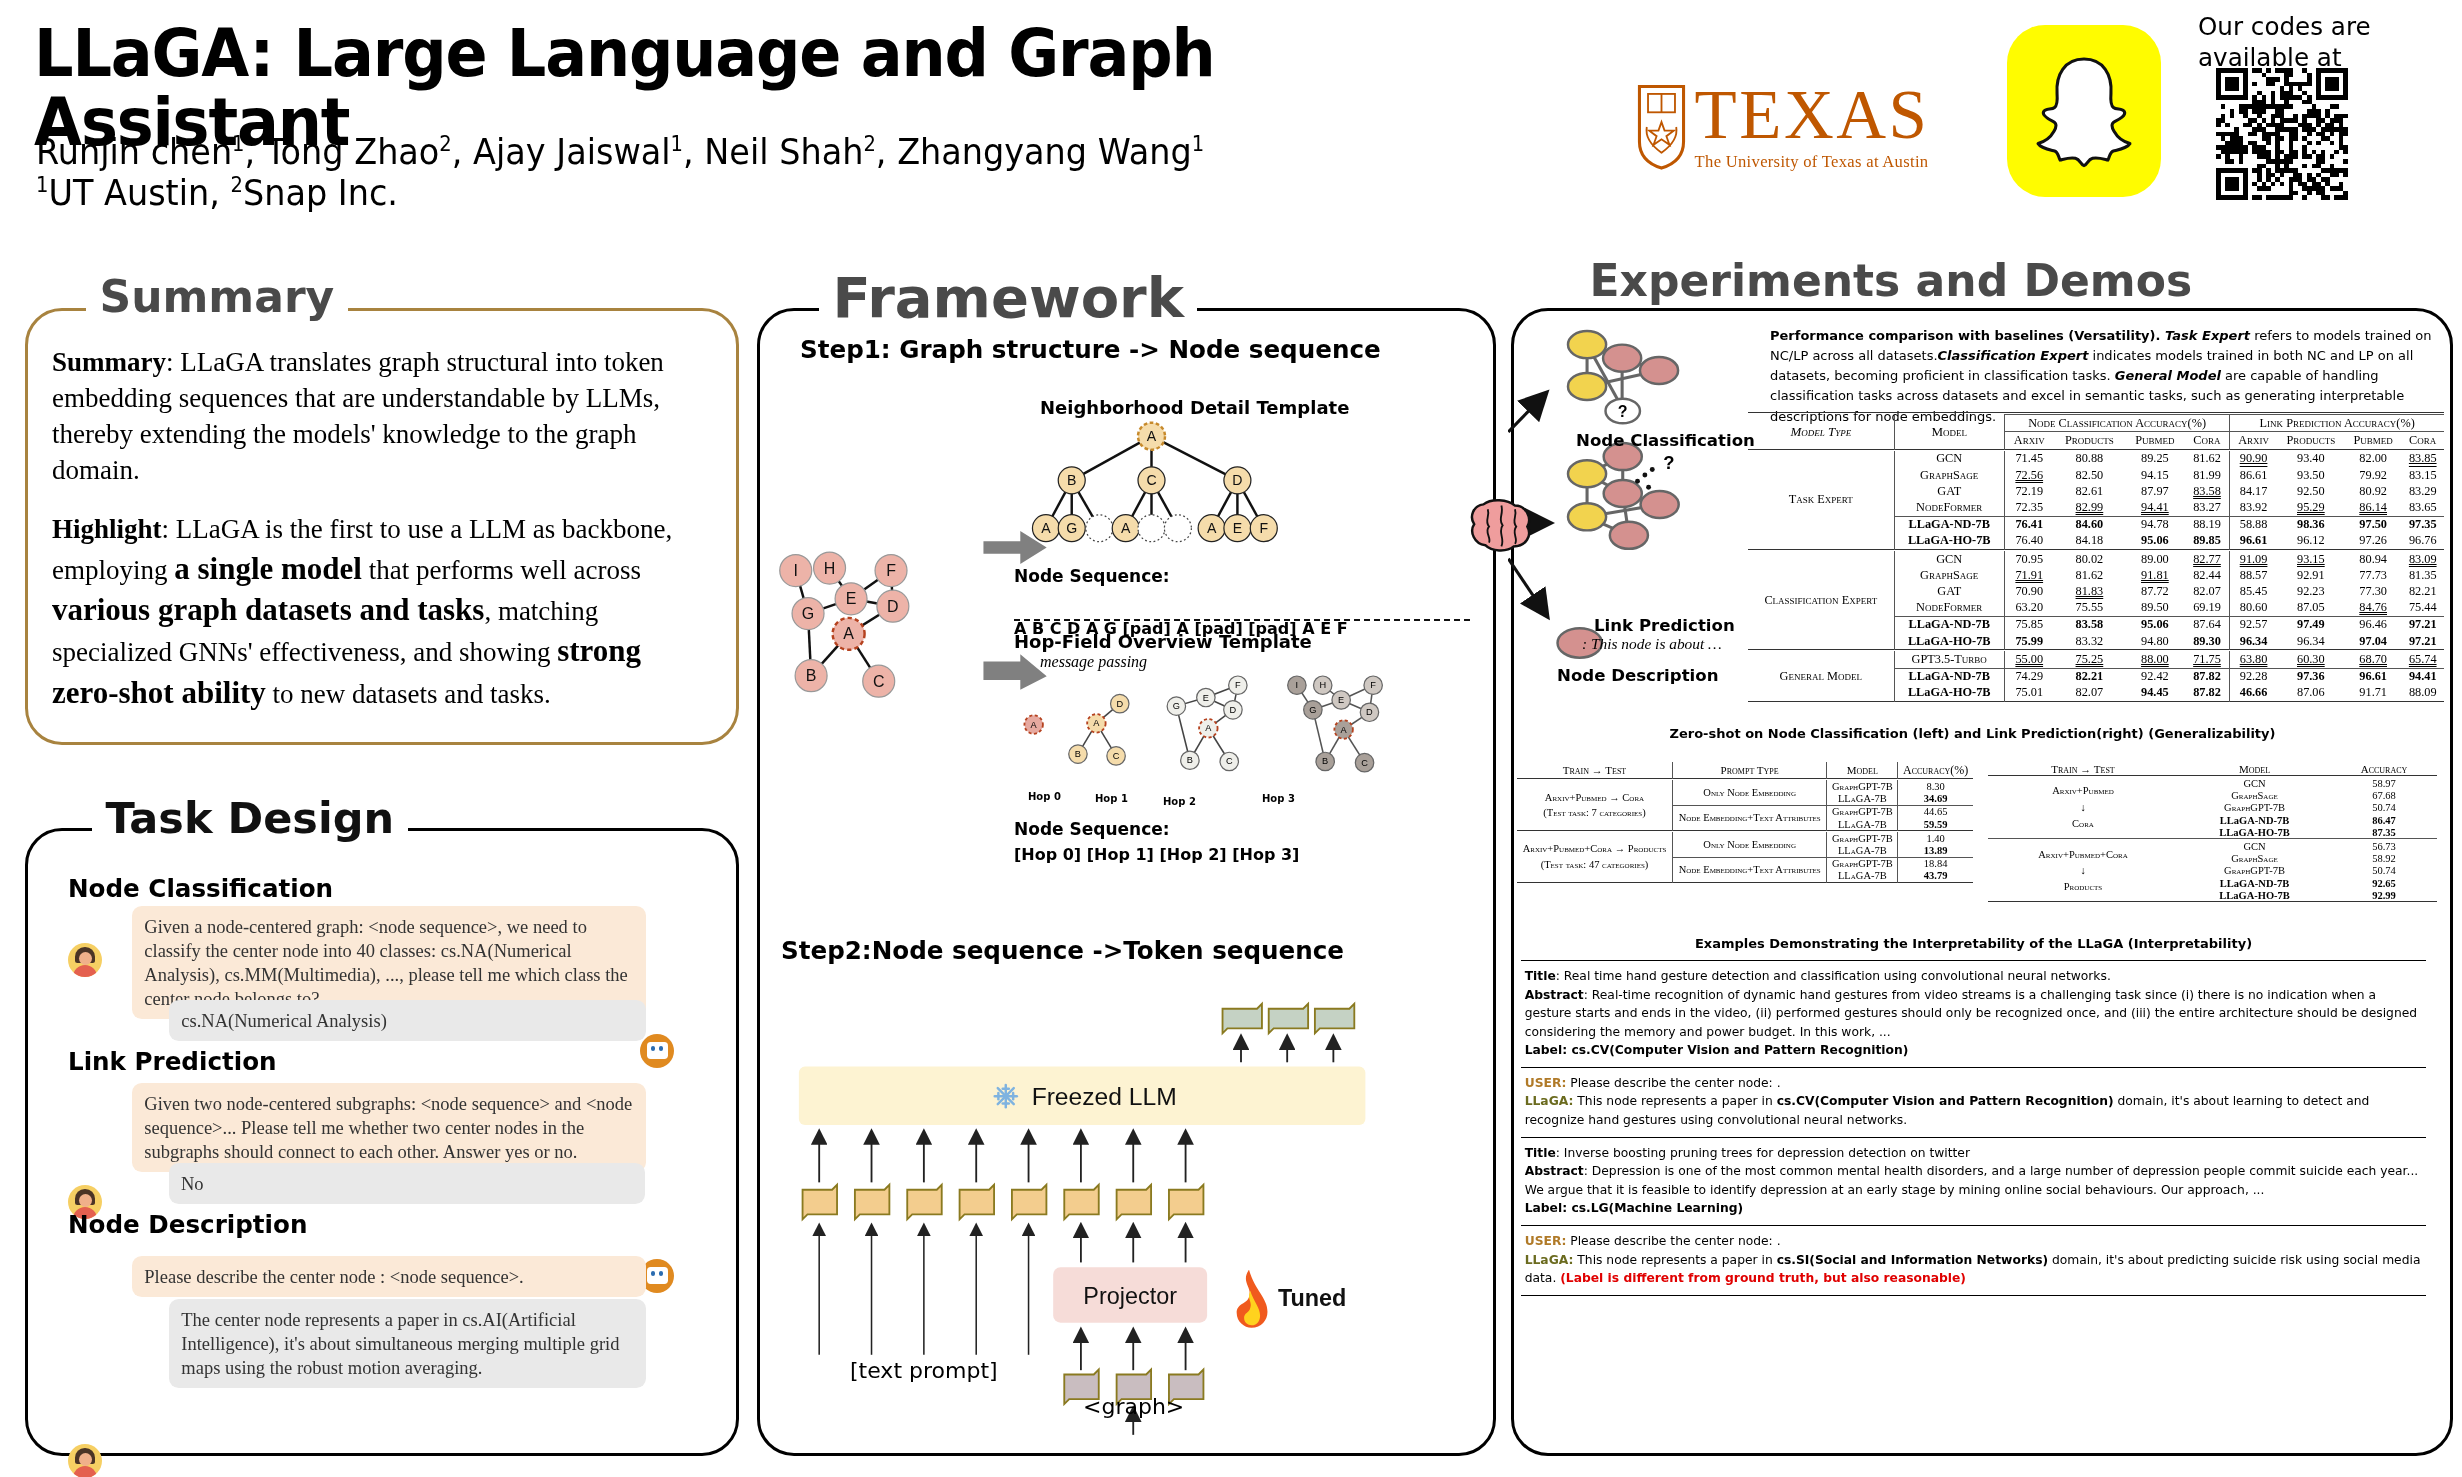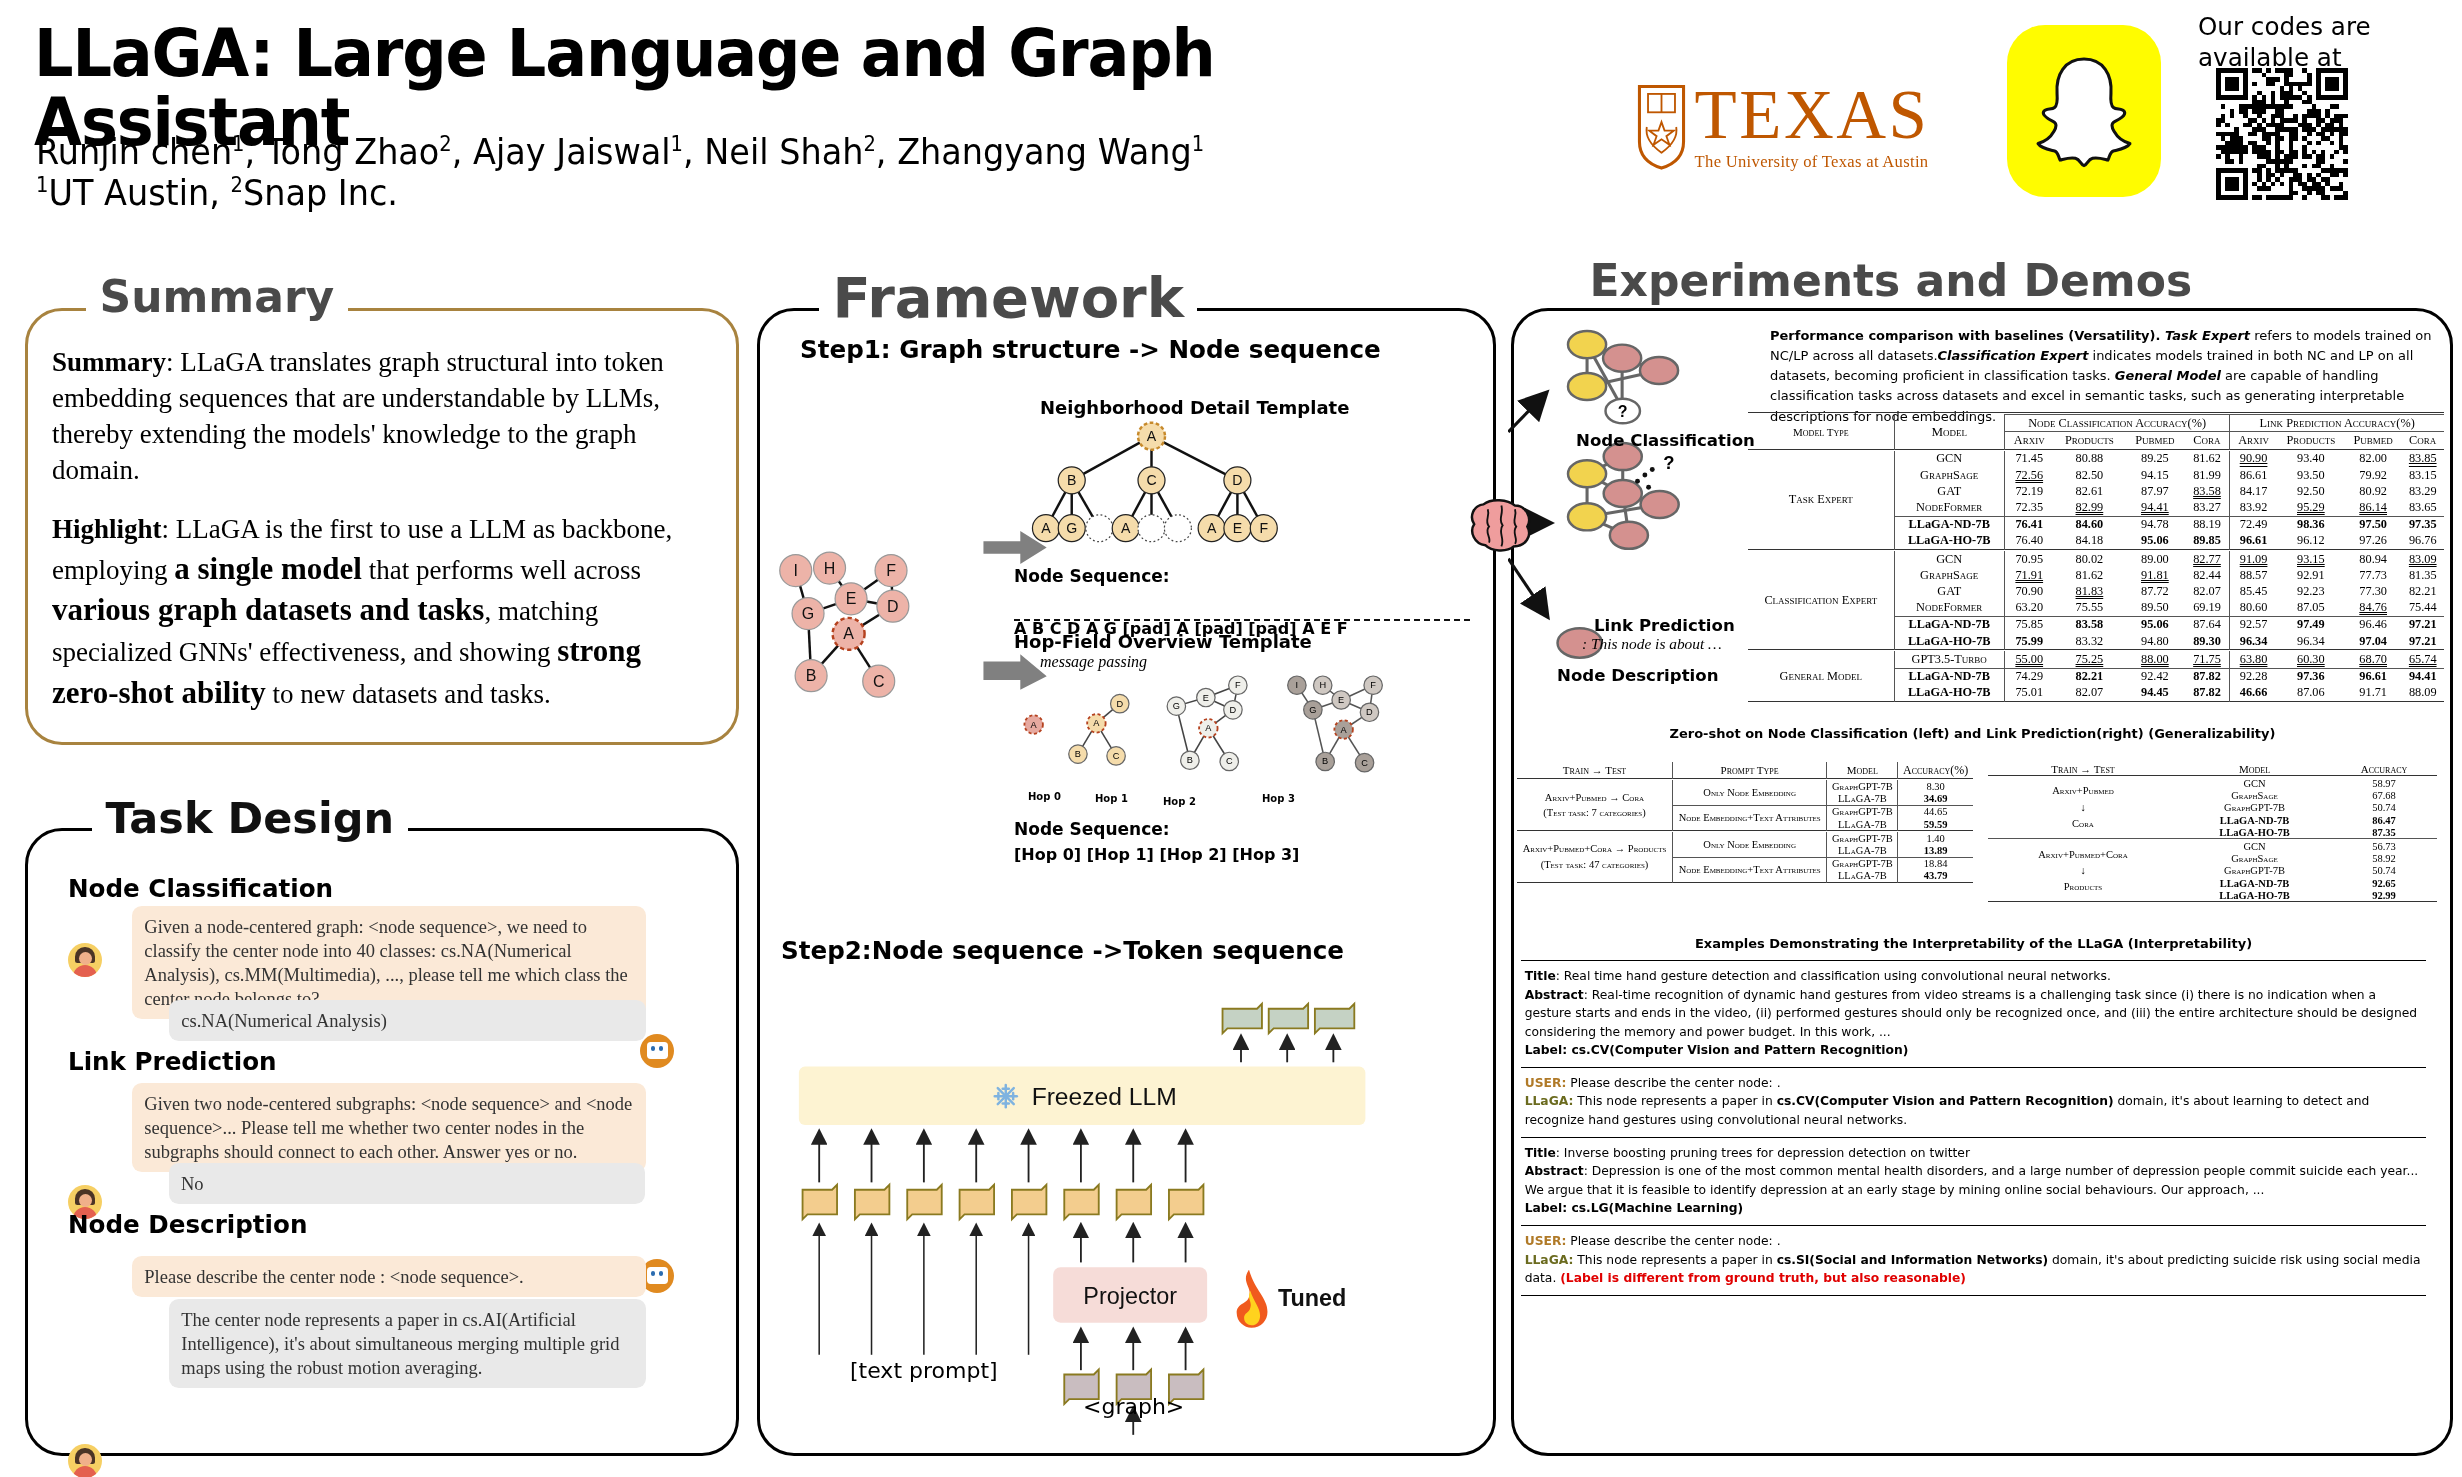--- a/index.html
+++ b/index.html
@@ -542,21 +542,21 @@
 
 <div class="abs ex-para" id="ex-intro" style="left:1770px;top:326px;width:671px;"><span style="font-weight: bold;">Performance comparison with baselines (Versatility). </span><span style="font-weight: bold; font-style: italic;">Task Expert</span><span> refers to models trained on NC/LP across all datasets.</span><span style="font-weight: bold; font-style: italic;">Classification Expert</span><span> indicates models trained in both NC and LP on all datasets, becoming proficient in classification tasks. </span><span style="font-weight: bold; font-style: italic;">General Model</span><span> are capable of handling classification tasks across datasets and excel in semantic tasks, such as generating interpretable descriptions for node embeddings.</span></div>
 
 <div class="abs" id="main-table-wrap" style="left:1748px;top:412px;width:696px;">
     <table class="sci" style="width:100%;font-size:12.3px;">
       <tbody>
         <tr>
           <td class="rule-t" colspan="10"></td>
         </tr>
         <tr>
-          <td rowspan="2" class="sc" style="font-size:11px;">Model Type</td>
+          <td rowspan="2" class="sc" style="font-size:13px;font-style:italic;">Model Type</td>
           <td rowspan="2" class="sc vl" style="font-size:13px;">Model</td>
           <td colspan="4" class="sc vl rule-t2" style="font-size:12.3px;">Node Classification Accuracy(%)</td>
           <td colspan="4" class="sc vl rule-t2" style="font-size:12.3px;">Link Prediction Accuracy(%)</td>
         </tr>
         <tr>
           <td class="sc rule-t2 vl">Arxiv</td>
           <td class="sc rule-t2">Products</td>
           <td class="sc rule-t2">Pubmed</td>
           <td class="sc rule-t2">Cora</td>
           <td class="sc rule-t2 vl">Arxiv</td>
@@ -611,21 +611,21 @@
           <td class=" ul">95.29</td>
           <td class=" ul">86.14</td>
           <td class="">83.65</td>
         </tr>
         <tr>
           <td class="vl rule-t2 bd">LLaGA-ND-7B</td>
           <td class="vl  rule-t2 bd">76.41</td>
           <td class=" rule-t2 bd">84.60</td>
           <td class=" rule-t2">94.78</td>
           <td class=" rule-t2">88.19</td>
-          <td class="vl  rule-t2">72.49</td>
+          <td class="vl  rule-t2">58.88</td>
           <td class=" rule-t2 bd">98.36</td>
           <td class=" rule-t2 bd">97.50</td>
           <td class=" rule-t2 bd">97.35</td>
         </tr>
         <tr>
           <td class="vl bd">LLaGA-HO-7B</td>
           <td class="vl ">76.40</td>
           <td class="">84.18</td>
           <td class=" bd">95.06</td>
           <td class=" bd">89.85</td>

